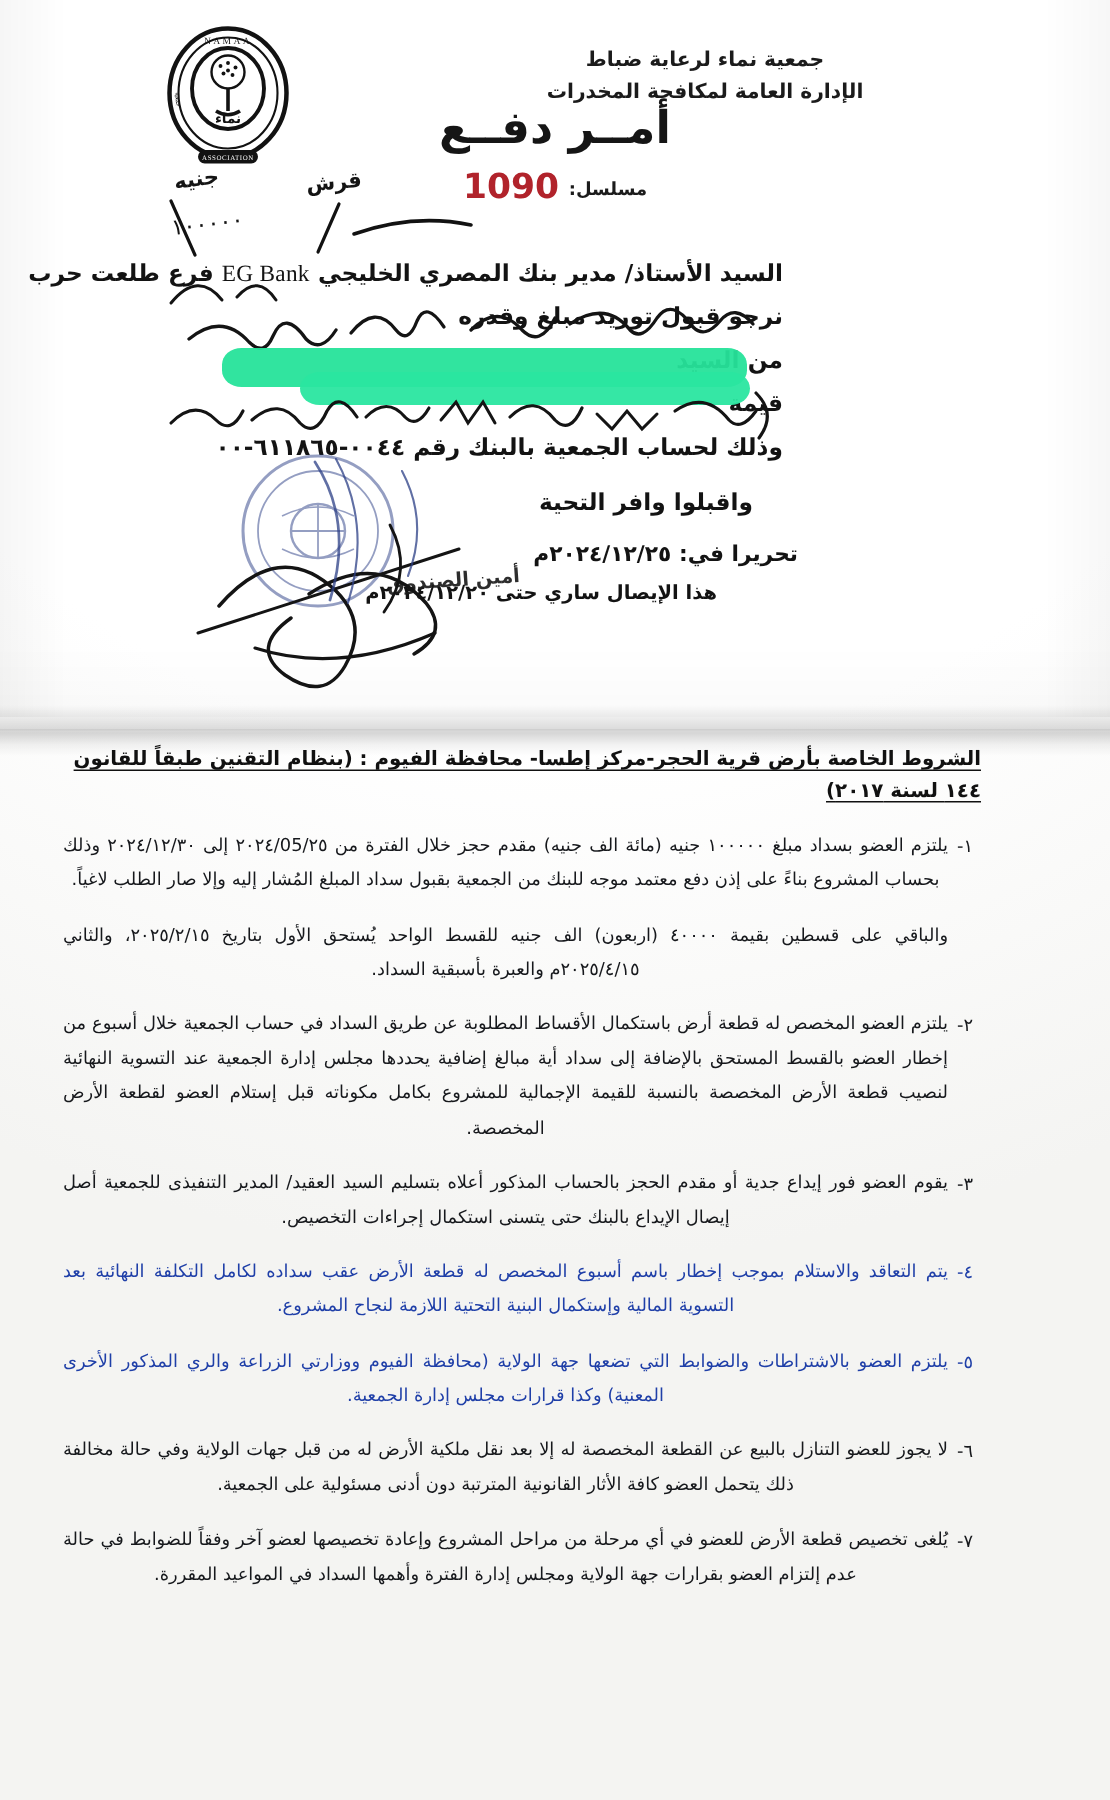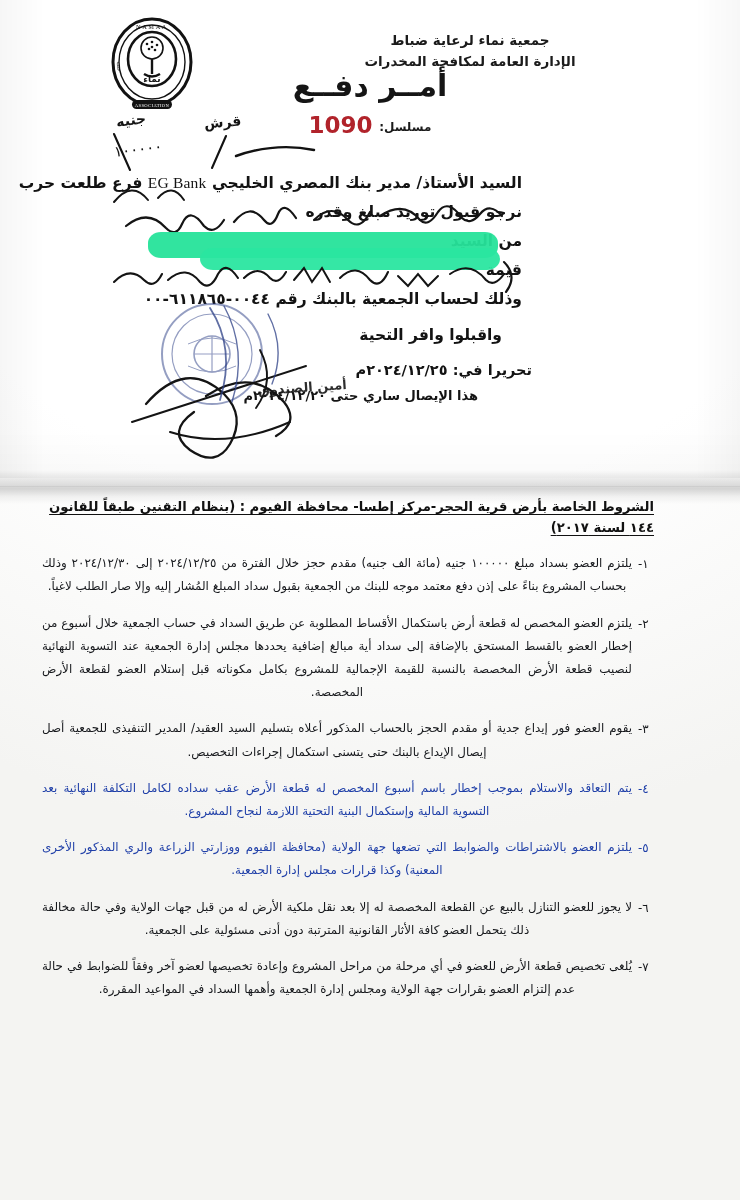--- a/index.html
+++ b/index.html
@@ -414,21 +414,25 @@
   </div>
 
   <div class="fold"></div>
   <div class="streak" style="top:486px;"></div>
 
   <div id="terms">
     <div class="terms-title">الشروط الخاصة بأرض قرية الحجر-مركز إطسا- محافظة الفيوم : (بنظام التقنين طبقاً للقانون ١٤٤ لسنة ٢٠١٧)</div>
     <div id="clause-list">
         <div class="clause">
           <span class="idx">١-</span>
-          <span class="txt">يلتزم العضو بسداد مبلغ ١٠٠٠٠٠ جنيه (مائة الف جنيه) مقدم حجز خلال الفترة من ٢٠٢٤/١٢/٢٥ إلى ٢٠٢٤/١٢/٣٠ وذلك بحساب المشروع بناءً على إذن دفع معتمد موجه للبنك من الجمعية بقبول سداد المبلغ المُشار إليه وإلا صار الطلب لاغياً.</span>
+          <span class="txt">يلتزم العضو بسداد مبلغ ١٠٠٠٠٠ جنيه (مائة الف جنيه) مقدم حجز خلال الفترة من ٢٠٢٤/05/٢٥ إلى ٢٠٢٤/١٢/٣٠ وذلك بحساب المشروع بناءً على إذن دفع معتمد موجه للبنك من الجمعية بقبول سداد المبلغ المُشار إليه وإلا صار الطلب لاغياً.</span>
+        </div>
+        <div class="clause">
+          <span class="idx"></span>
+          <span class="txt">والباقي على قسطين بقيمة ٤٠٠٠٠ (اربعون) الف جنيه للقسط الواحد يُستحق الأول بتاريخ ٢٠٢٥/٢/١٥، والثاني ٢٠٢٥/٤/١٥م والعبرة بأسبقية السداد.</span>
         </div>
         <div class="clause">
           <span class="idx">٢-</span>
           <span class="txt">يلتزم العضو المخصص له قطعة أرض باستكمال الأقساط المطلوبة عن طريق السداد في حساب الجمعية خلال أسبوع من إخطار العضو بالقسط المستحق بالإضافة إلى سداد أية مبالغ إضافية يحددها مجلس إدارة الجمعية عند التسوية النهائية لنصيب قطعة الأرض المخصصة بالنسبة للقيمة الإجمالية للمشروع بكامل مكوناته قبل إستلام العضو لقطعة الأرض المخصصة.</span>
         </div>
         <div class="clause">
           <span class="idx">٣-</span>
           <span class="txt">يقوم العضو فور إيداع جدية أو مقدم الحجز بالحساب المذكور أعلاه بتسليم السيد العقيد/ المدير التنفيذى للجمعية أصل إيصال الإيداع بالبنك حتى يتسنى استكمال إجراءات التخصيص.</span>
         </div>
         <div class="clause blue">
@@ -438,18 +442,18 @@
         <div class="clause blue">
           <span class="idx">٥-</span>
           <span class="txt">يلتزم العضو بالاشتراطات والضوابط التي تضعها جهة الولاية (محافظة الفيوم ووزارتي الزراعة والري المذكور الأخرى المعنية) وكذا قرارات مجلس إدارة الجمعية.</span>
         </div>
         <div class="clause">
           <span class="idx">٦-</span>
           <span class="txt">لا يجوز للعضو التنازل بالبيع عن القطعة المخصصة له إلا بعد نقل ملكية الأرض له من قبل جهات الولاية وفي حالة مخالفة ذلك يتحمل العضو كافة الأثار القانونية المترتبة دون أدنى مسئولية على الجمعية.</span>
         </div>
         <div class="clause">
           <span class="idx">٧-</span>
-          <span class="txt">يُلغى تخصيص قطعة الأرض للعضو في أي مرحلة من مراحل المشروع وإعادة تخصيصها لعضو آخر وفقاً للضوابط في حالة عدم إلتزام العضو بقرارات جهة الولاية ومجلس إدارة الجمعية وأهمها السداد في المواعيد المقررة.</span>
+          <span class="txt">يُلغى تخصيص قطعة الأرض للعضو في أي مرحلة من مراحل المشروع وإعادة تخصيصها لعضو آخر وفقاً للضوابط في حالة عدم إلتزام العضو بقرارات جهة الولاية ومجلس إدارة الفترة وأهمها السداد في المواعيد المقررة.</span>
         </div>
       </div>
   </div>
 
 </div>
 
 </body></html>

